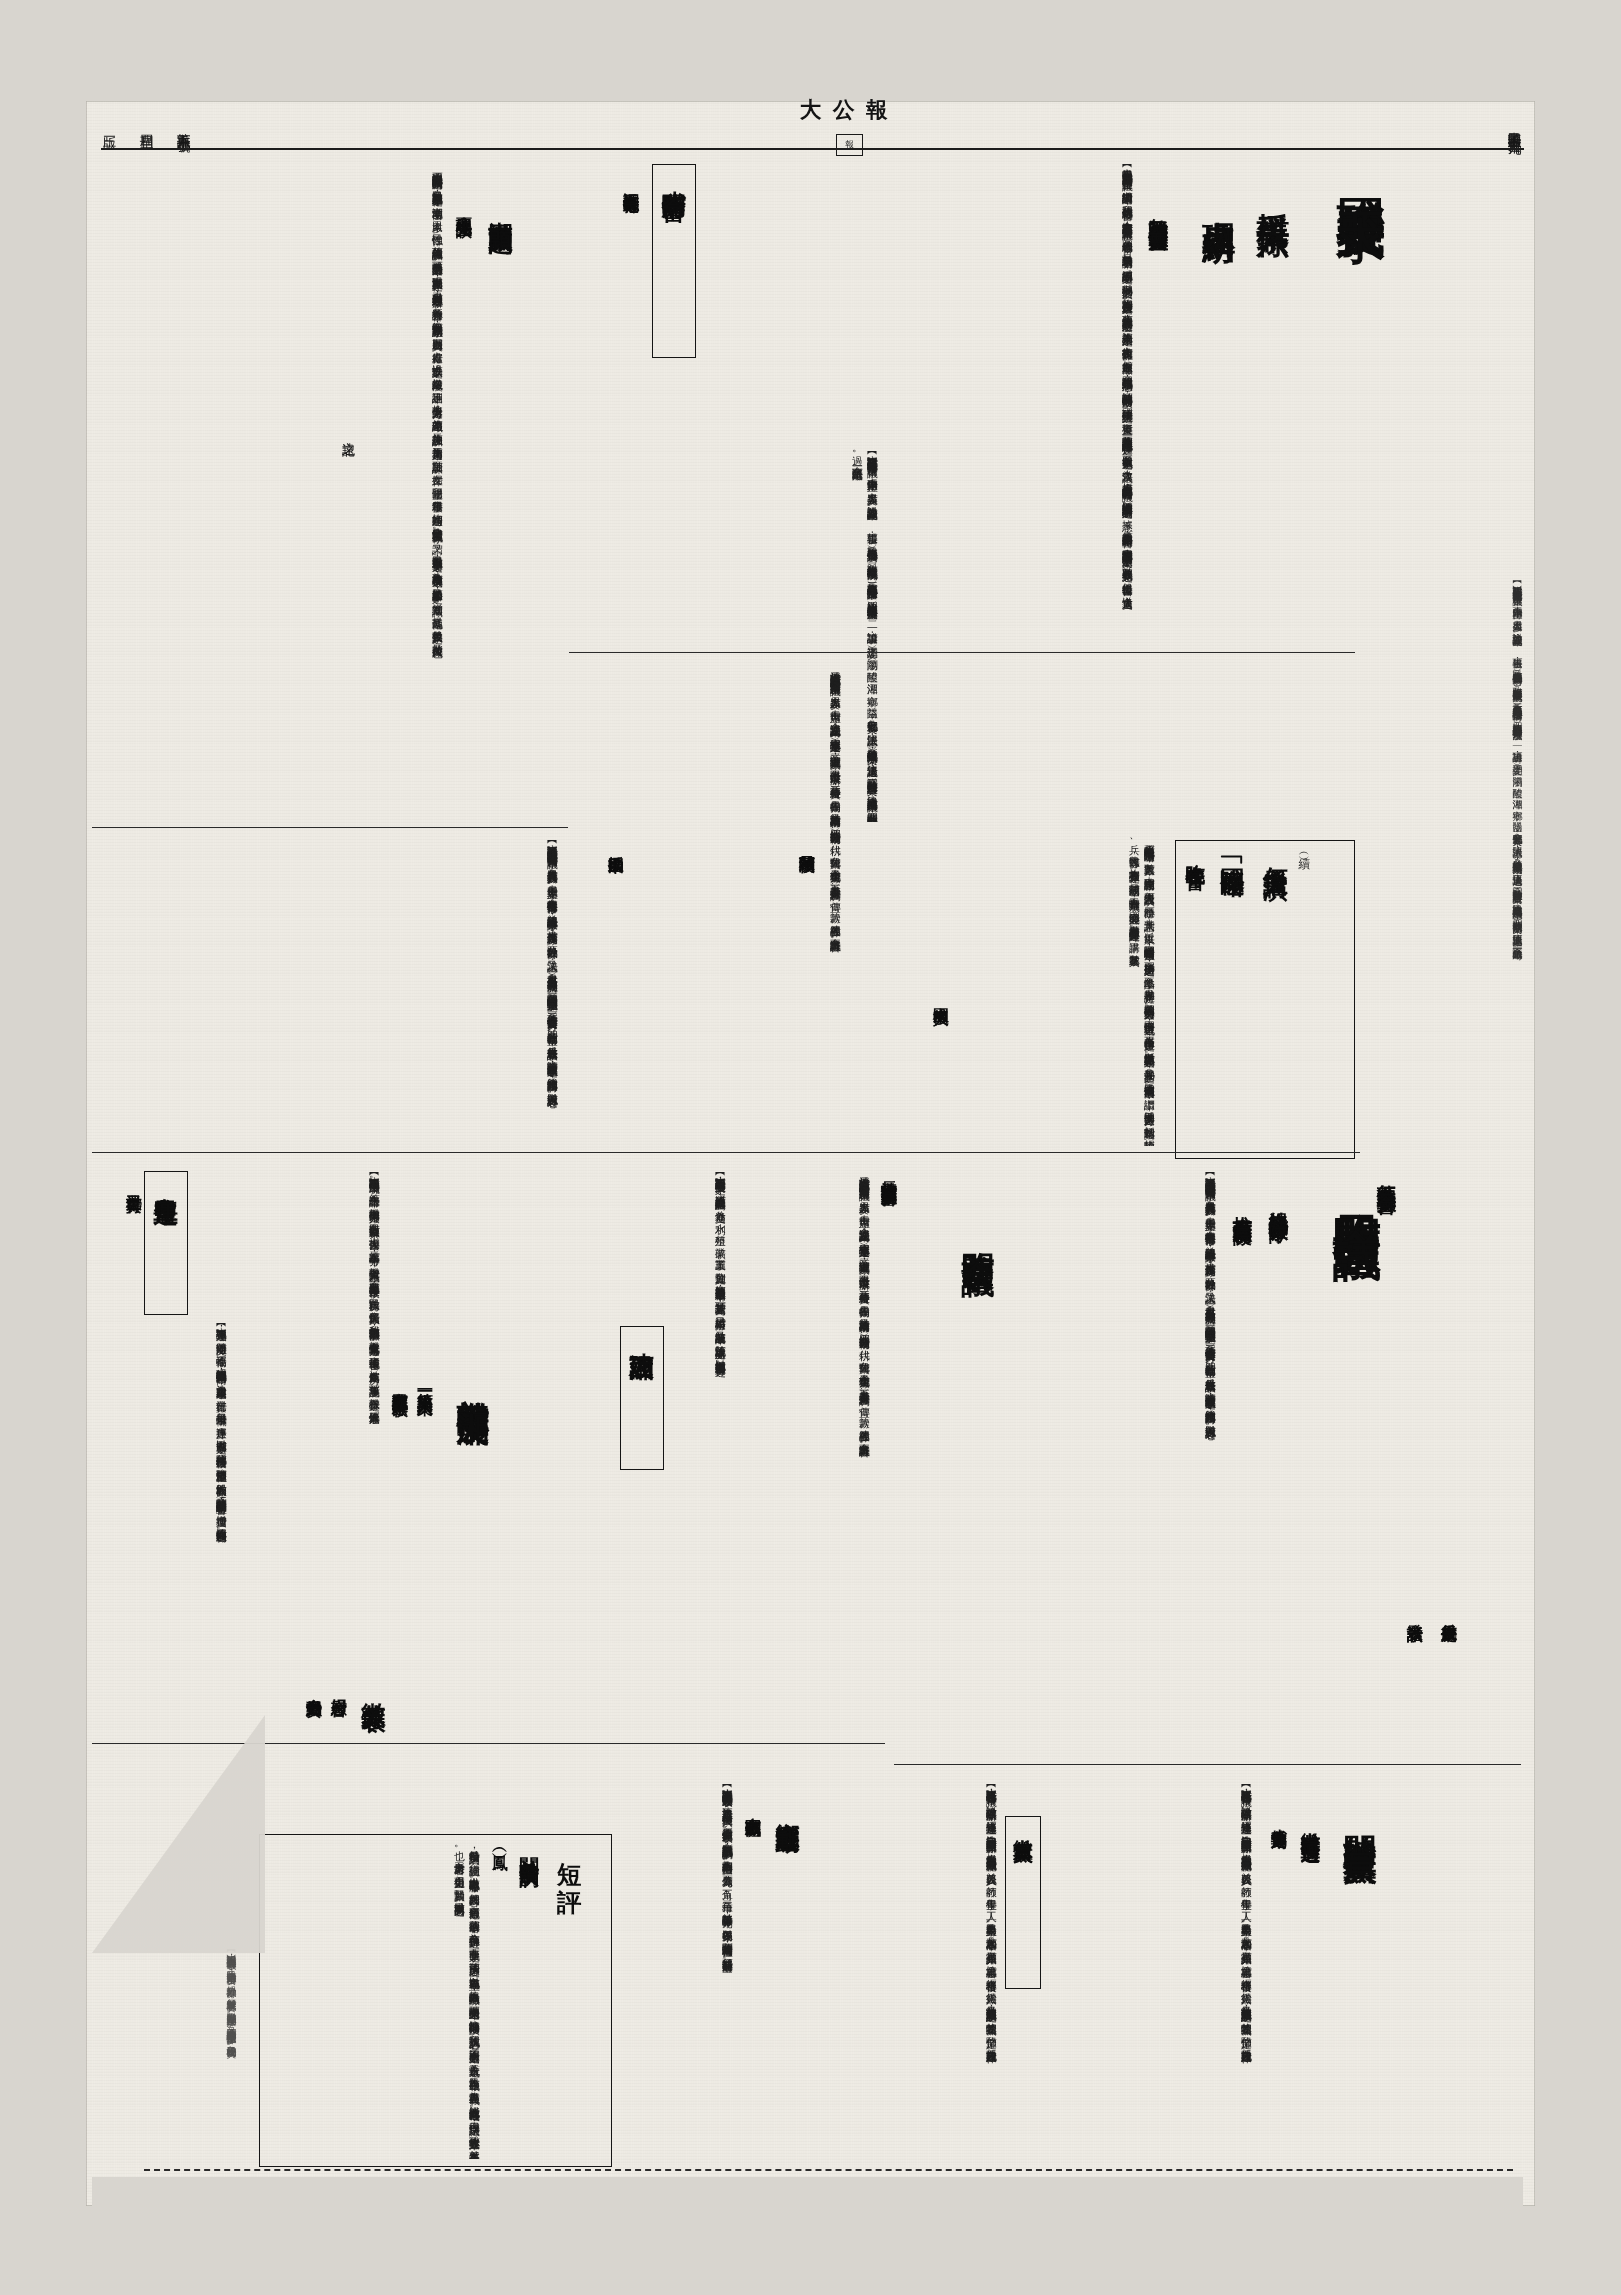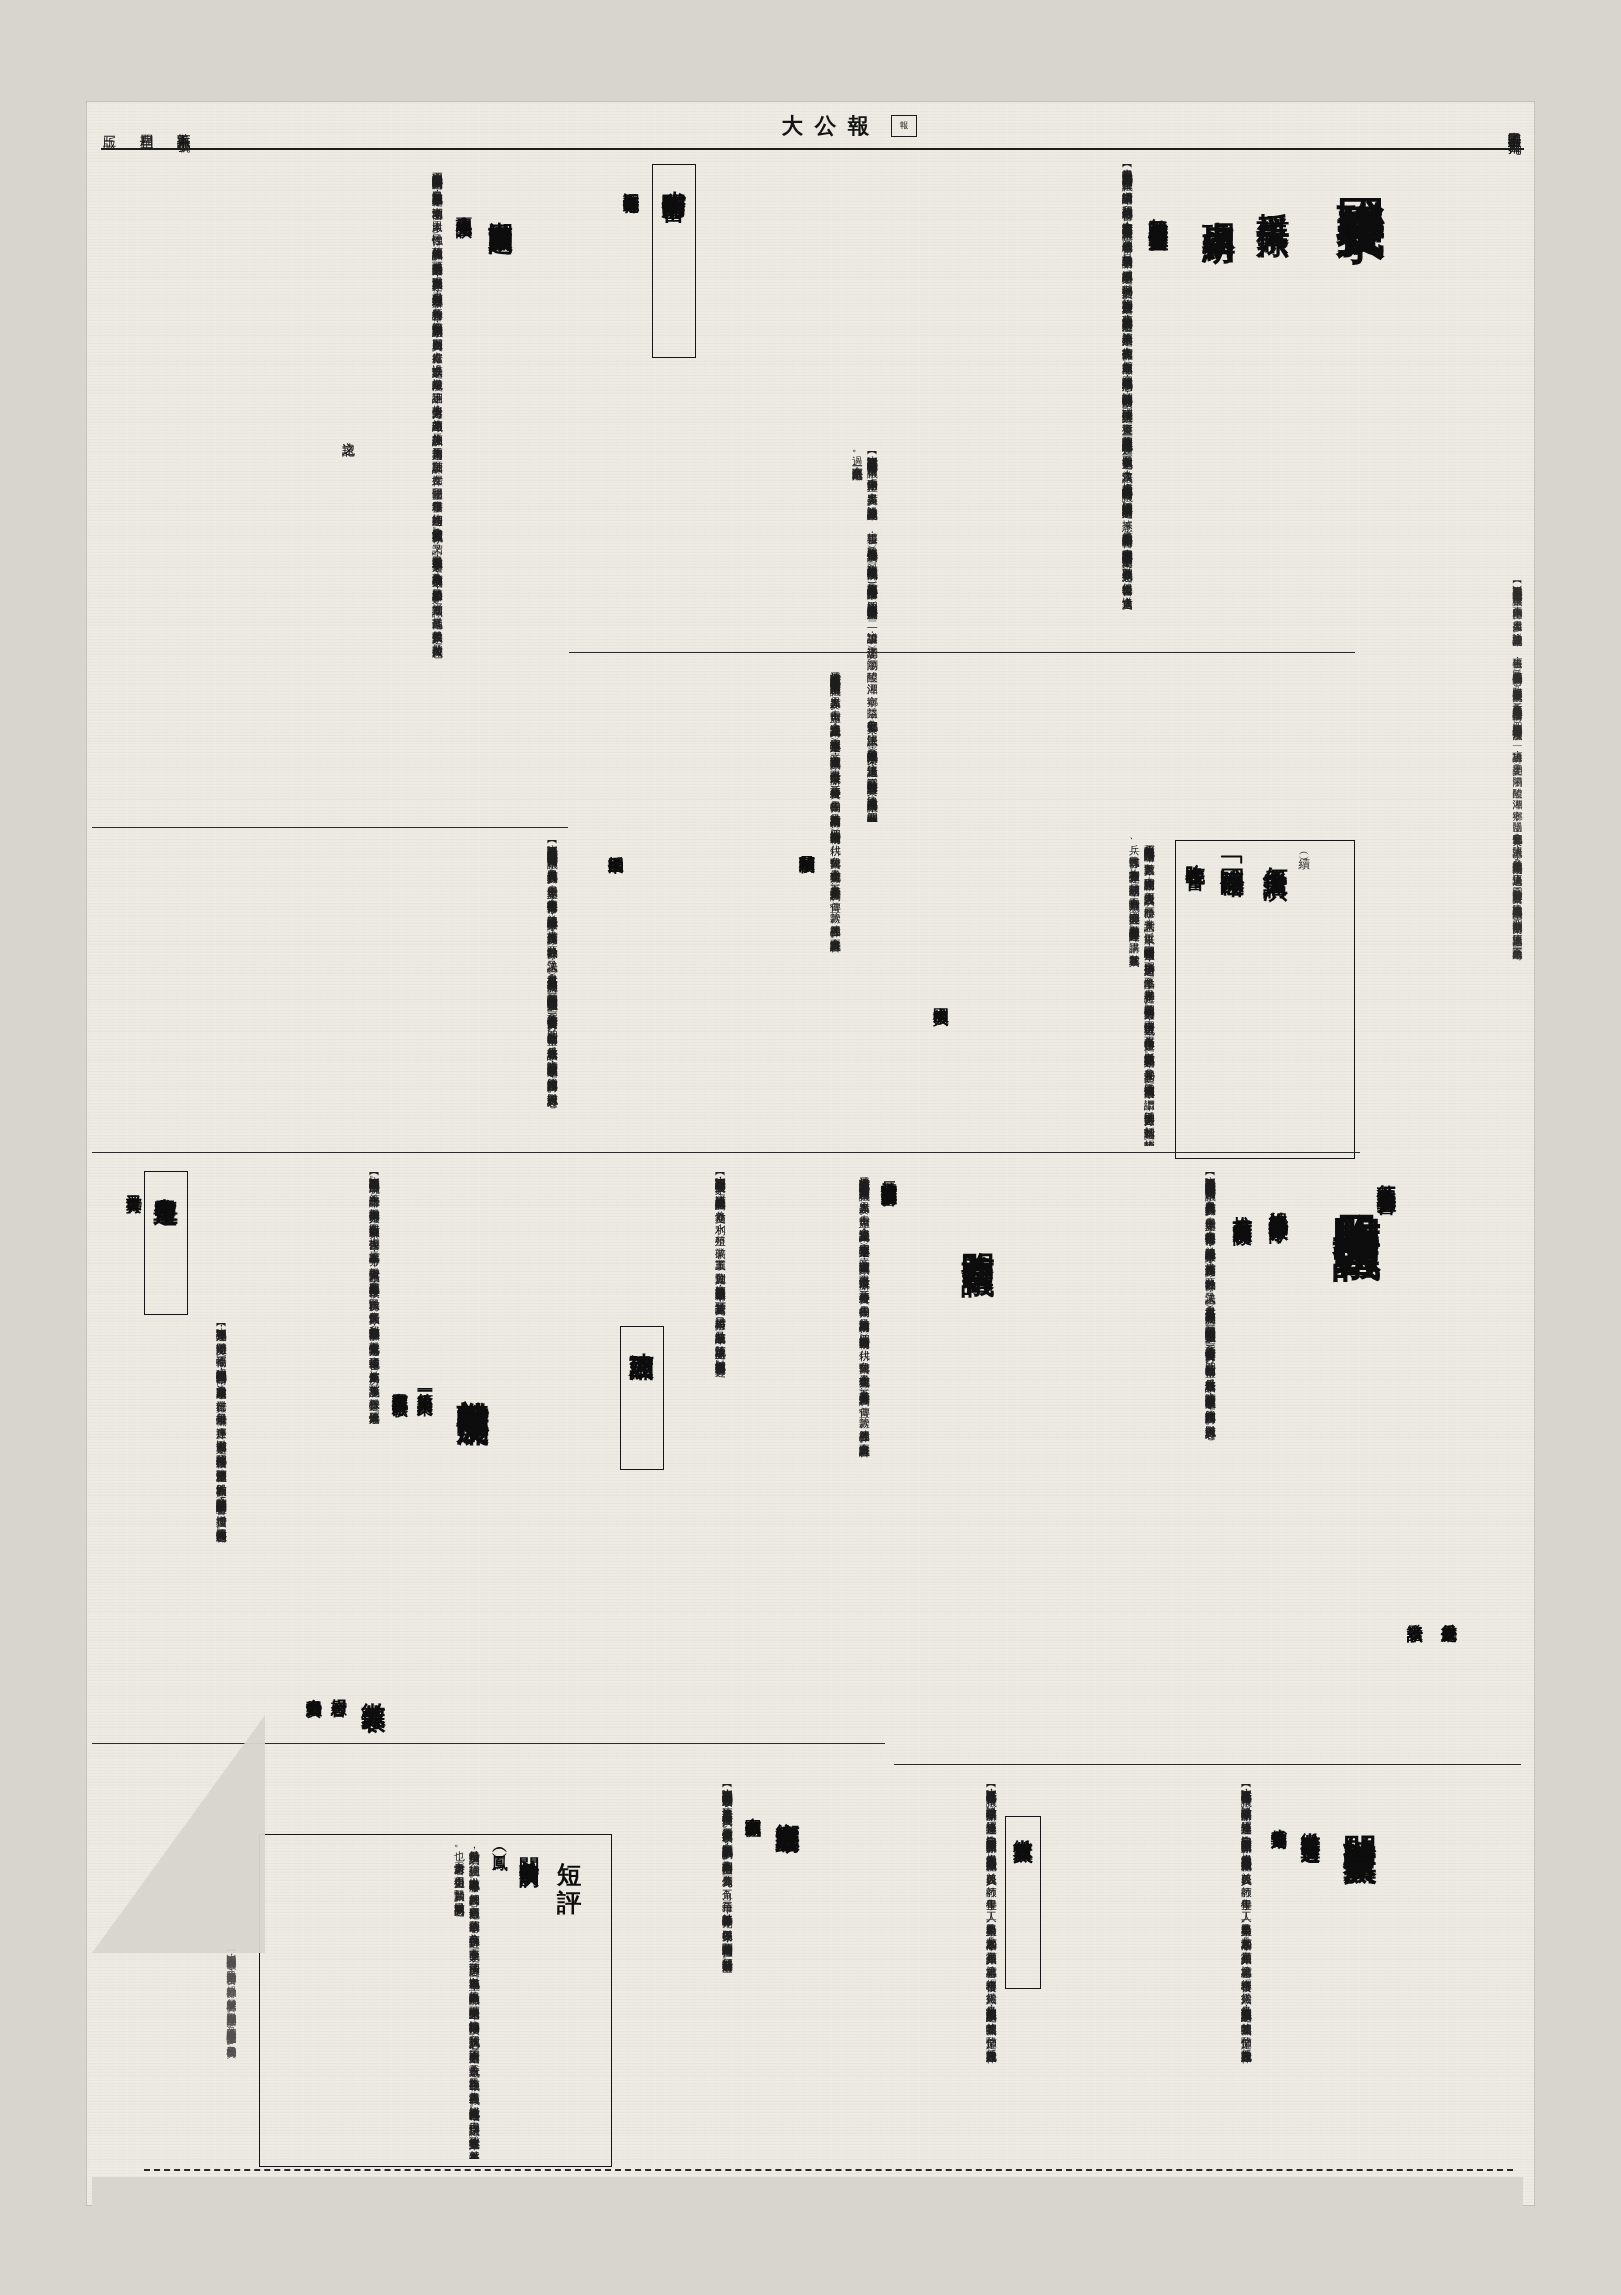--- a/index.html
+++ b/index.html
@@ -119,21 +119,21 @@
   <div class="sheet">
     <div class="grain"></div>
   </div>
 
   <div class="masthead">
     <div class="left">
       <span class="v" style="font-size:13.7px;">三版</span>
       <span class="v" style="font-size:13.7px;">四刊星</span>
       <span class="v" style="font-size:13.7px;">第六千九百七十三號</span>
     </div>
-    <div class="left" style="gap:10px;">
+    <div class="left" style="gap:10px;flex-direction:column;">
       <span class="paper-name">大公報</span>
       <span class="seal">報</span>
     </div>
     <div class="right">
       <span class="v" style="font-size:13.7px;">中華民國二十七年九月二十九日</span>
     </div>
   </div>
 
   <div class="rule-h" style="left:101px; top:148px; width:1423px; height:2.2px;"></div>
 

